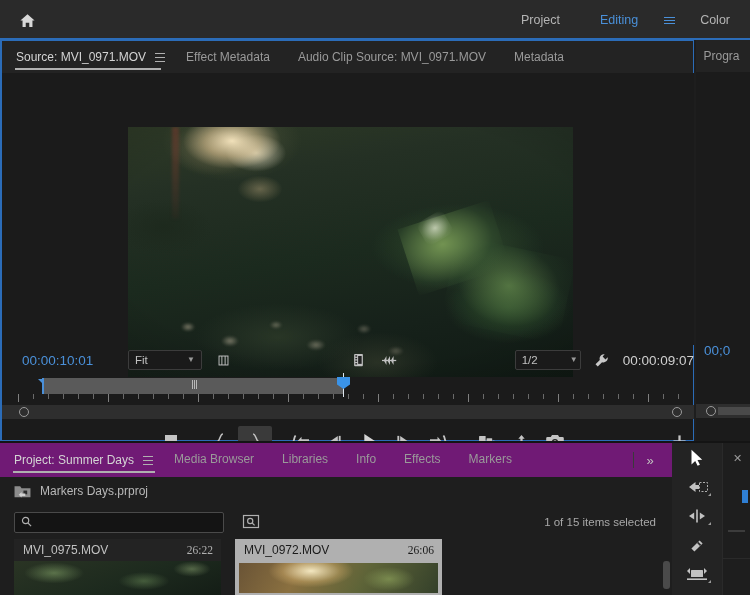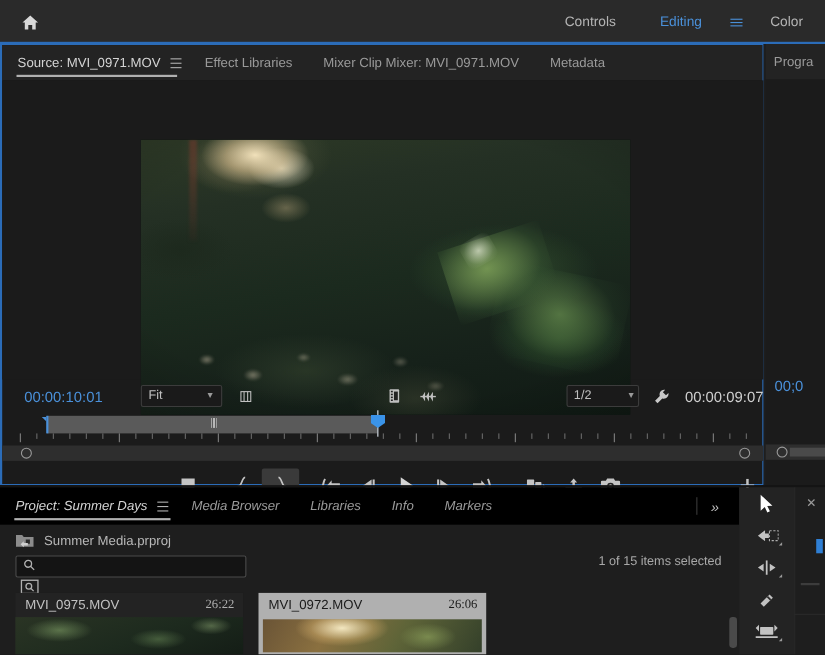--- a/index.html
+++ b/index.html
@@ -250,22 +250,22 @@
   #program-scrub-fill {
     position: absolute; left: 22px; top: 367px; width: 32px; height: 8px; background: #4a4a4a;
   }
 
   
   #project-panel {
     position: absolute; left: 0; top: 443px; width: 672px; height: 152px;
     background: #1e1e1e;
   }
   #project-tabs {
-    position: relative; height: 34px; background: #000000;
-    display: flex; align-items: center; font-style: italic;
+    position: relative; height: 34px; background: #701a75;
+    display: flex; 
   }
   #tab-project-wrap { display: flex; align-items: center; position: relative; height: 34px; }
   #tab-project-underline {
     position: absolute; left: 13px; bottom: 4px; height: 2px; width: 142px; background: #b0b0b0;
   }
   #tabs-overflow {
     position: absolute; right: 8px; top: 0; height: 34px; width: 28px;
     display: flex; align-items: center; justify-content: center;
     color: #c0c0c0; font-size: 13px;
   }
@@ -281,21 +281,21 @@
 
   #proj-file-row {
     position: absolute; left: 0; top: 34px; width: 672px; height: 28px;
     display: flex; align-items: center; padding-left: 14px;
   }
   #proj-folder-icon { width: 17px; height: 15px; margin-right: 9px; }
   #proj-file-name { font-size: 12px; color: #b8b8b8; }
 
   #proj-search-row {
     position: absolute; left: 0; top: 62px; width: 672px; height: 34px;
-    display: flex;  flex-direction: column;
+    display: flex; align-items: center;
   }
   #search-box {
     margin-left: 14px; width: 210px; height: 21px;
     background: #141414; border: 1px solid #4a4a4a; border-radius: 2px;
     display: flex; align-items: center; padding: 0 6px;
   }
   #search-box input {
     background: transparent; border: 0; outline: none; color: #c8c8c8;
     font-size: 11.5px; font-family: "Liberation Sans", sans-serif;
     margin-left: 5px; width: 170px;
@@ -399,21 +399,21 @@
 
 <div id="app">
 
   <div id="topbar">
     <div id="home-btn">
       <svg viewBox="0 0 24 24" fill="#d8d8d8">
           <path d="M12 3 L22 12 L19 12 L19 21 L14.5 21 L14.5 15 L9.5 15 L9.5 21 L5 21 L5 12 L2 12 Z"></path>
         </svg>
     </div>
     <div class="ws-spacer"></div>
-    <div class="ws-item">Controls</div>
+    <div class="ws-item">Project</div>
     <div class="ws-item active">Editing</div>
     <div id="ws-menu-icon">
       <span class="bars">
           <i></i>
           <i></i>
           <i></i>
         </span>
     </div>
     <div class="ws-item">Color</div>
   </div>
@@ -424,22 +424,22 @@
     <div id="source-tabs">
       <div id="tab-source-wrap">
         <div class="tab active">Source: MVI_0971.MOV</div>
         <div class="tab-menu-icon">
             <i></i>
             <i></i>
             <i></i>
           </div>
         <div id="tab-source-underline"></div>
       </div>
-      <div class="tab">Effect Libraries</div>
-      <div class="tab">Mixer Clip Mixer: MVI_0971.MOV</div>
+      <div class="tab">Effect Metadata</div>
+      <div class="tab">Audio Clip Source: MVI_0971.MOV</div>
       <div class="tab">Metadata</div>
     </div>
 
     <div id="video-area">
       <div id="video-frame">
         <div class="img"></div>
         <div class="stem"></div>
         <div class="berries"></div>
         <div class="leaf-b"></div>
         <div class="leaf-a"></div>
@@ -653,34 +653,35 @@
         <div class="tab-menu-icon">
             <i></i>
             <i></i>
             <i></i>
           </div>
         <div id="tab-project-underline"></div>
       </div>
       <div class="tab">Media Browser</div>
       <div class="tab">Libraries</div>
       <div class="tab">Info</div>
+      <div class="tab">Effects</div>
       <div class="tab">Markers</div>
       <div id="tabs-divider"></div>
       <div id="tabs-overflow">»</div>
     </div>
 
     <div id="proj-file-row">
       <div id="proj-folder-icon">
         <svg width="17" height="15" viewBox="0 0 18 16" fill="#8c8c8c">
           <path d="M0.5 2.5 H6.5 L8 4.5 H17.5 V14 H0.5 Z"></path>
           <path d="M10 7 H14 V11 H10 Z" fill="#2a2a2a"></path>
           <path d="M5 11.5 L8 8.5 L8 10.2 L12 10.2 L12 12.8 L8 12.8 L8 14.5 Z" fill="#d0d0d0"></path>
         </svg>
       </div>
-      <div id="proj-file-name">Summer Media.prproj</div>
+      <div id="proj-file-name">Markers Days.prproj</div>
     </div>
 
     <div id="proj-search-row">
       <div id="search-box">
         <span>
           <svg width="11" height="11" viewBox="0 0 12 12" fill="none" stroke="#b0b0b0" stroke-width="1.3">
             <circle cx="5" cy="5" r="3.4"></circle>
               <path d="M7.6 7.6 L11 11"></path>
           </svg>
         </span>

